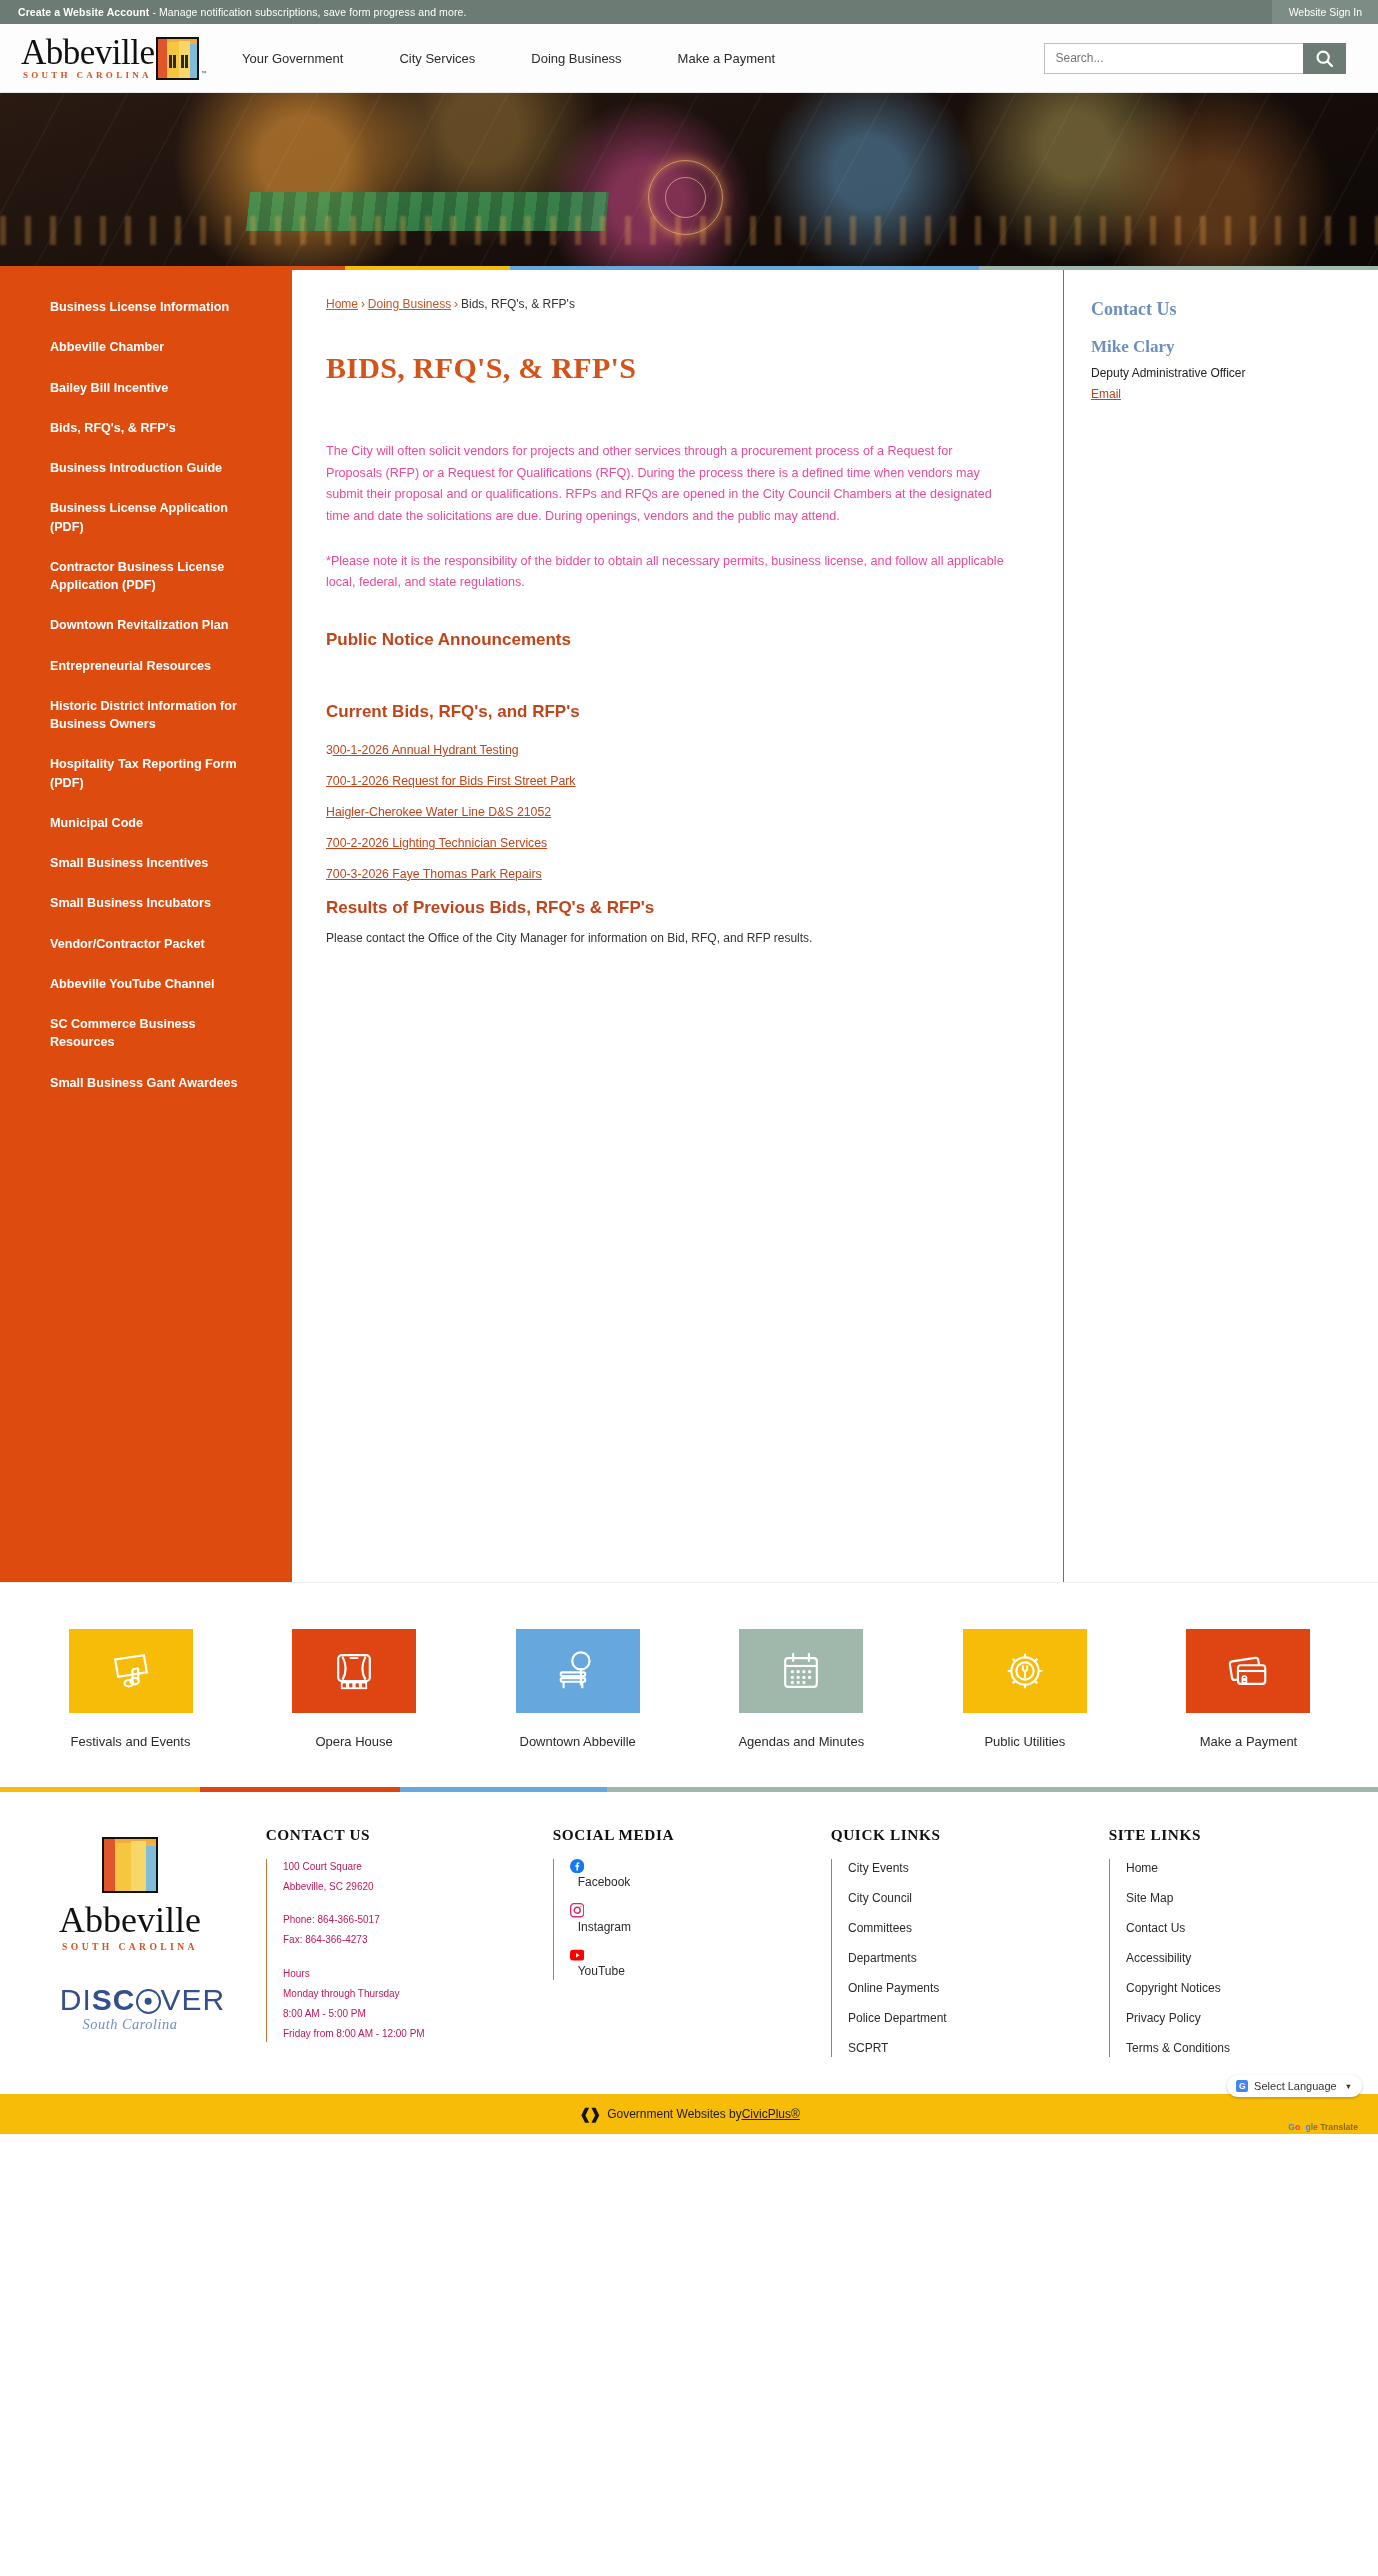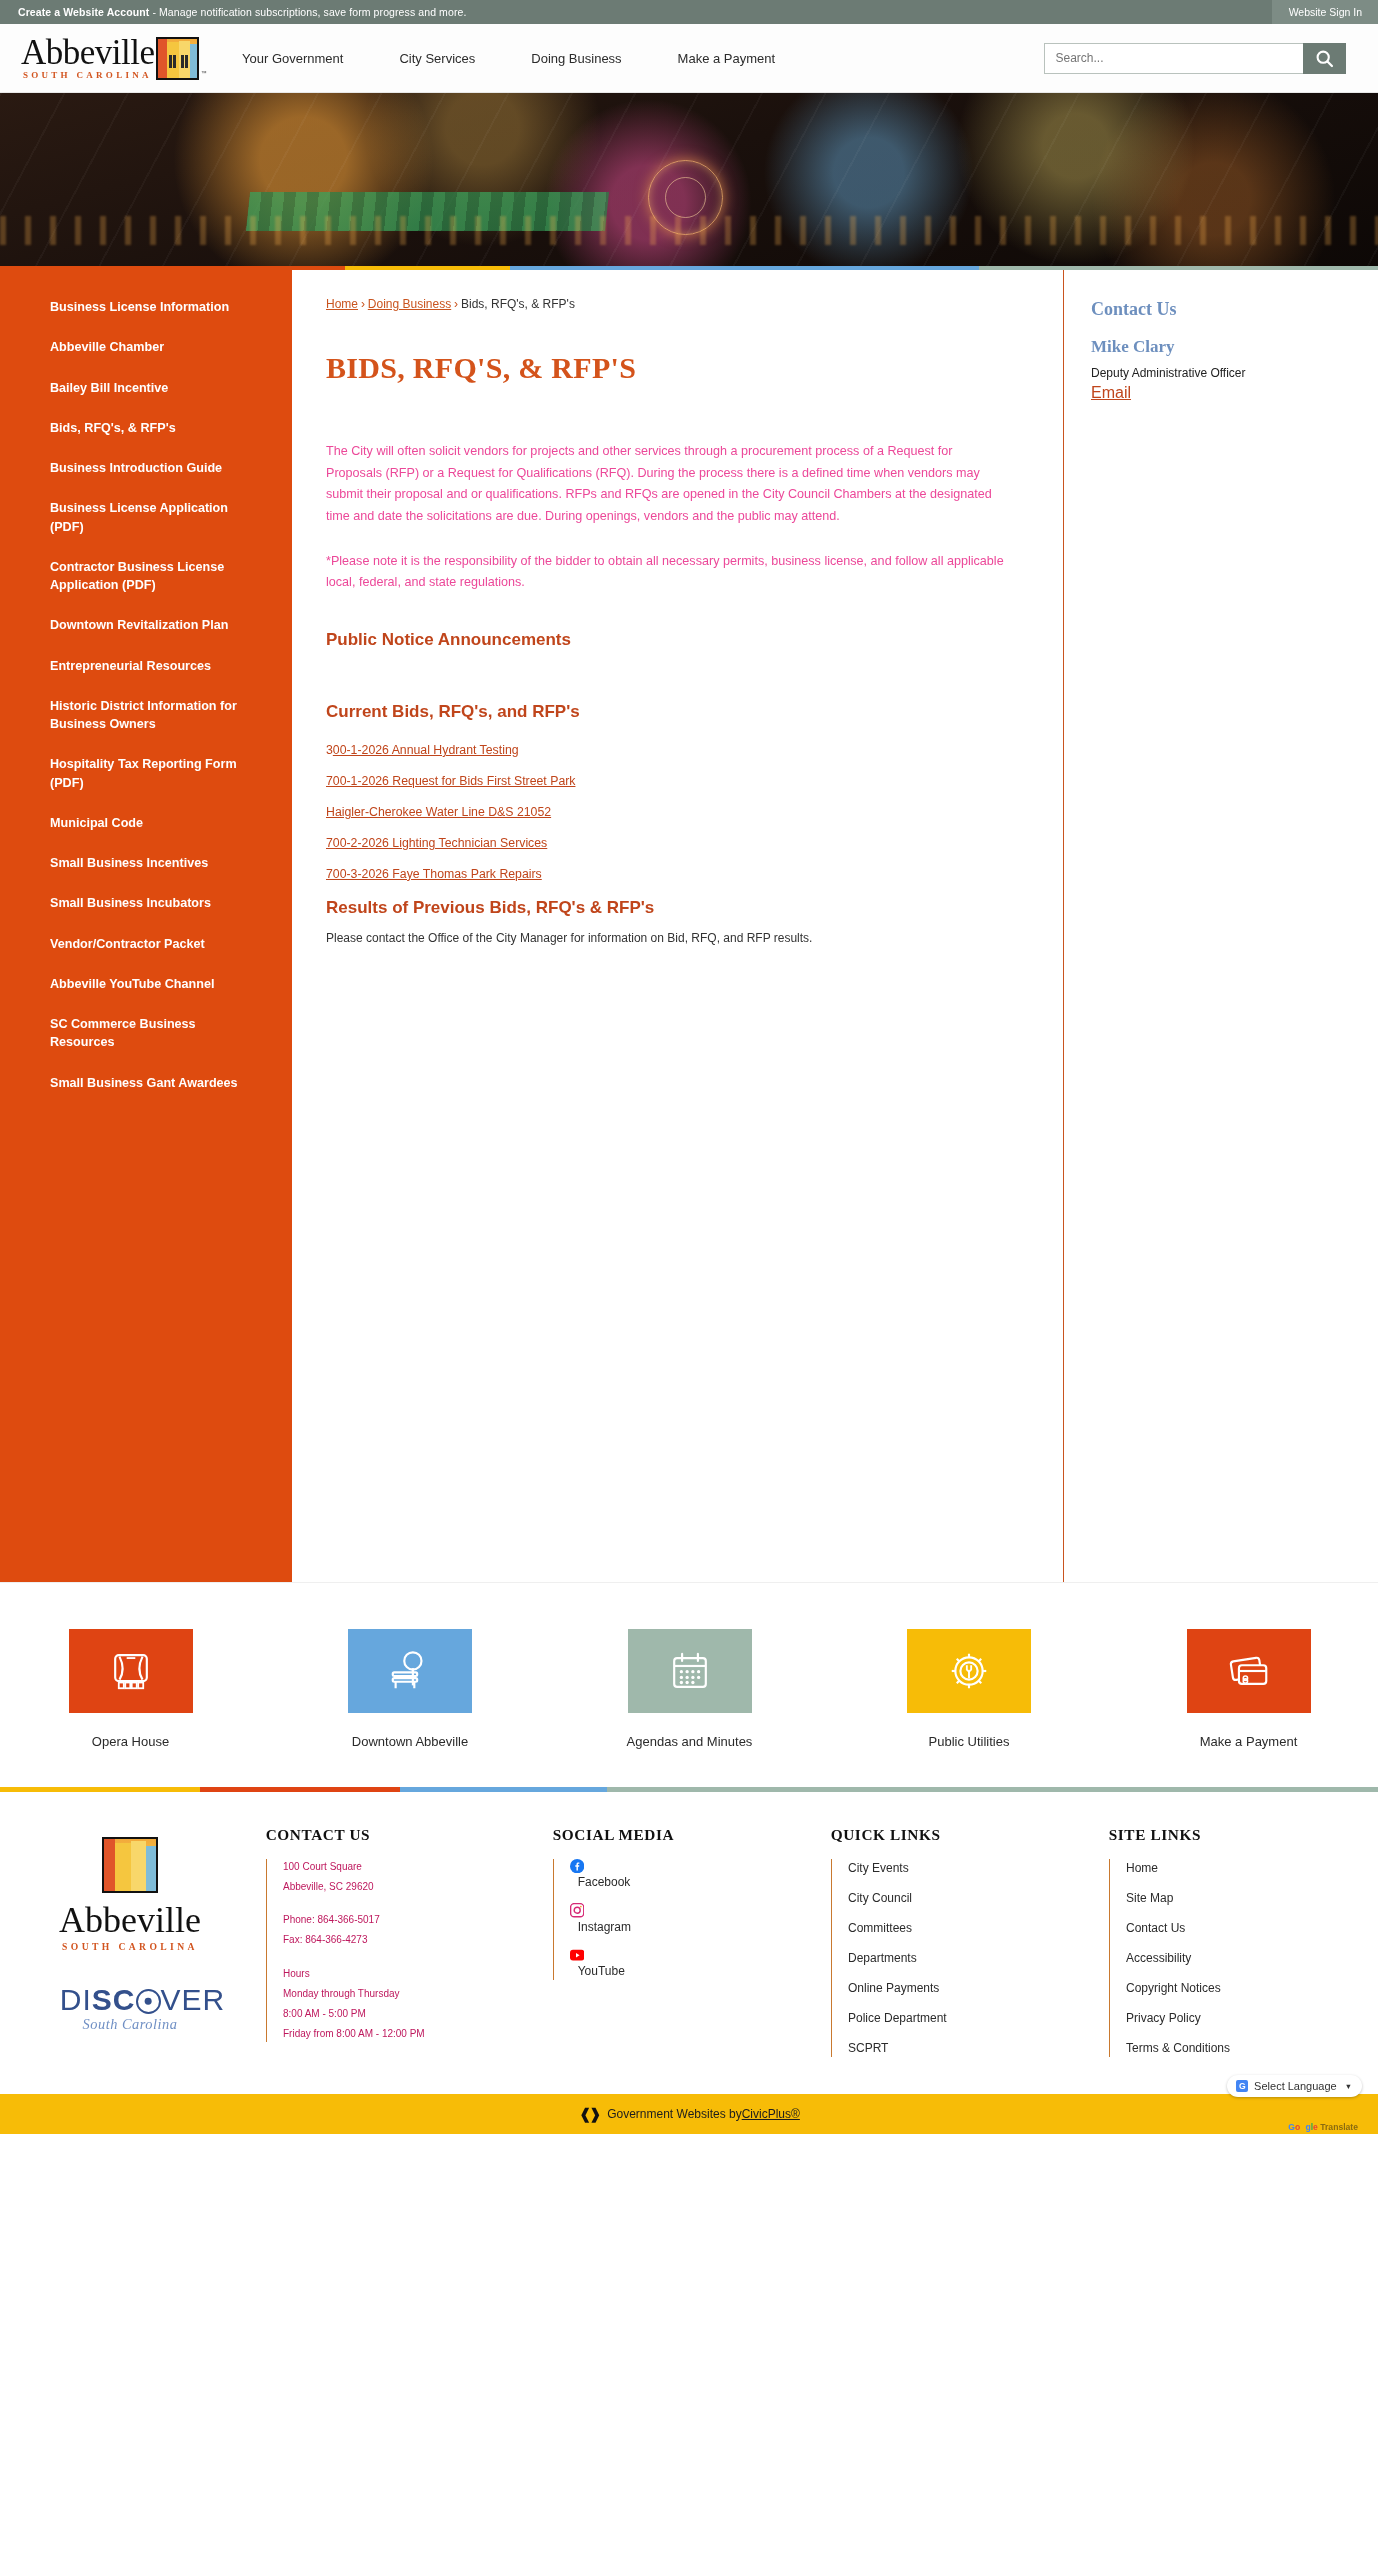--- a/index.html
+++ b/index.html
@@ -260,21 +260,21 @@
     margin-bottom:17px;
   }
   .rsidebar h4 {
     font-family:"Liberation Serif", serif;
     font-size:17px;
     color:#6d8fbe;
     font-weight:bold;
     margin-bottom:8.6px;
   }
   .rsidebar .role { font-size:12px; color:#222; margin-bottom:4.8px; }
-  .rsidebar .email { font-size:16px; color:#c0451b; text-decoration:underline; }
+  .rsidebar .email { font-size:12px; color:#c0451b; text-decoration:underline; }
 
   
   .tiles-sec {
     background:#fff;
     padding:46px 0 38px 0;
     border-top:1px solid #efefef;
   }
   .tiles {
     display:flex;
     justify-content:space-between;
@@ -516,20 +516,33 @@
     <h3>Contact Us</h3>
     <h4>Mike Clary</h4>
     <div class="role">Deputy Administrative Officer</div>
     <a class="email" href="#">Email</a>
   </aside>
 </div>
 
 <section class="tiles-sec">
   <div class="tiles">
 
+    <div class="tile">
+      <div class="sq" style="background:#f7bc07">
+        <svg viewBox="0 0 64 64">
+          <path d="M10 16 L50 10 L54 34 L14 40 Z" fill="none" stroke="#fff" stroke-width="3"></path>
+          <path d="M34 30 L34 48" stroke="#fff" stroke-width="3" fill="none"></path>
+          <path d="M42 28 L42 45" stroke="#fff" stroke-width="3" fill="none"></path>
+          <path d="M34 30 L42 28" stroke="#fff" stroke-width="3"></path>
+          <ellipse cx="29" cy="49" rx="6" ry="4.5" fill="none" stroke="#fff" stroke-width="3"></ellipse>
+          <ellipse cx="37" cy="46" rx="6" ry="4.5" fill="none" stroke="#fff" stroke-width="3"></ellipse>
+        </svg>
+      </div>
+      <div class="lbl">Festivals and Events</div>
+    </div>
 
     <div class="tile">
       <div class="sq" style="background:#df4413">
         <svg viewBox="0 0 64 64">
           <rect x="10" y="10" width="44" height="36" rx="5" fill="none" stroke="#fff" stroke-width="3"></rect>
           <path d="M16 12 C22 24 22 34 16 44" fill="none" stroke="#fff" stroke-width="3"></path>
           <path d="M48 12 C42 24 42 34 48 44" fill="none" stroke="#fff" stroke-width="3"></path>
           <line x1="26" y1="14" x2="38" y2="14" stroke="#fff" stroke-width="2.5"></line>
           <rect x="15" y="48" width="7" height="8" fill="none" stroke="#fff" stroke-width="2.5"></rect>
           <rect x="24" y="48" width="7" height="8" fill="none" stroke="#fff" stroke-width="2.5"></rect>

